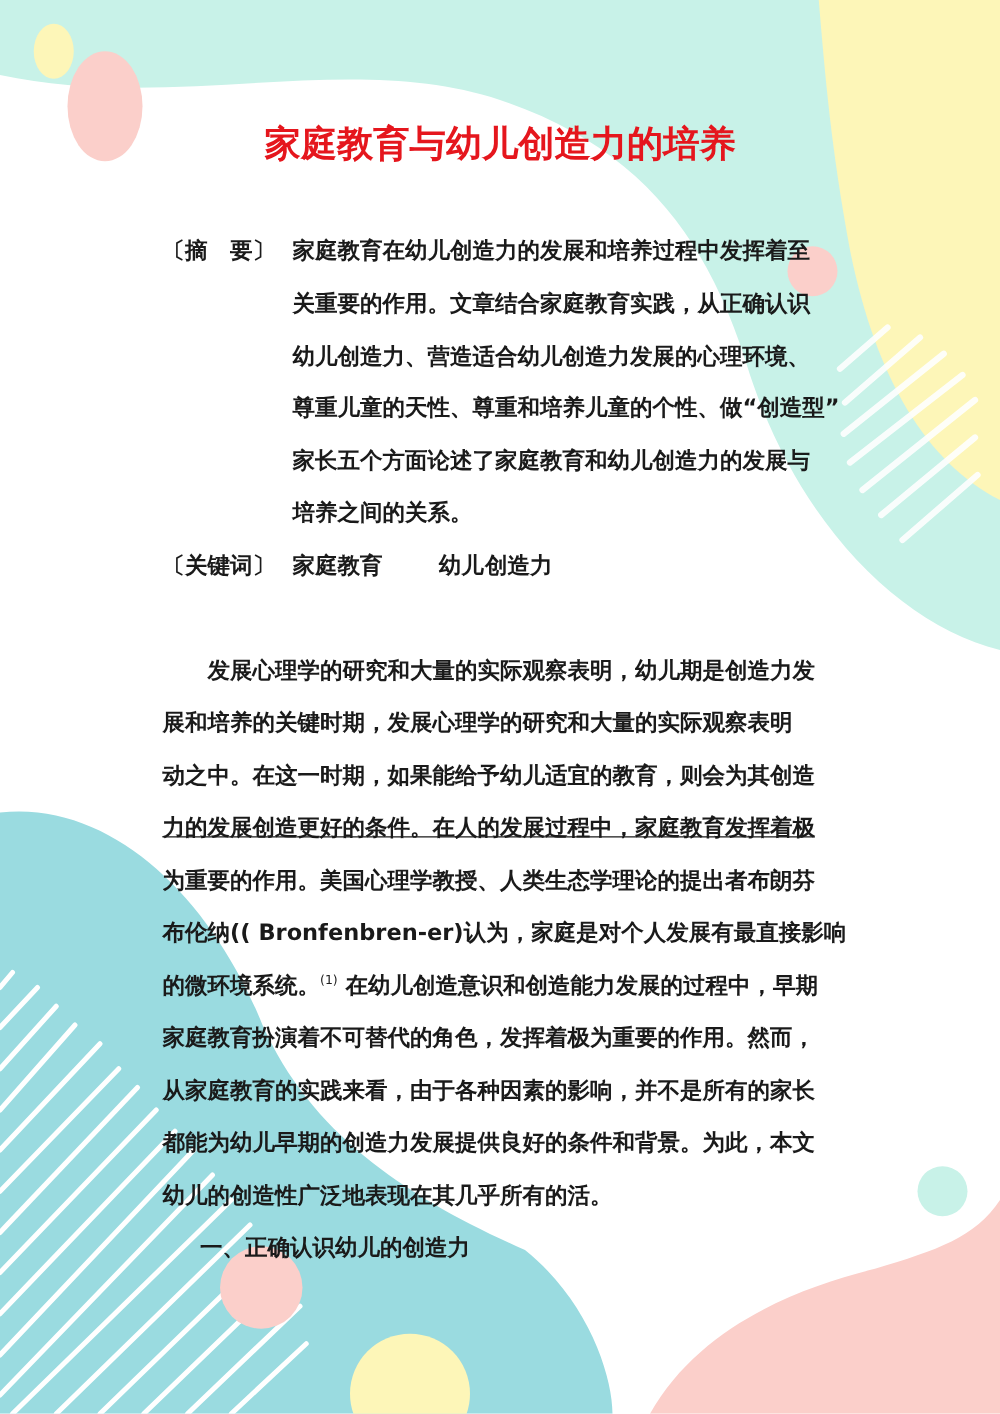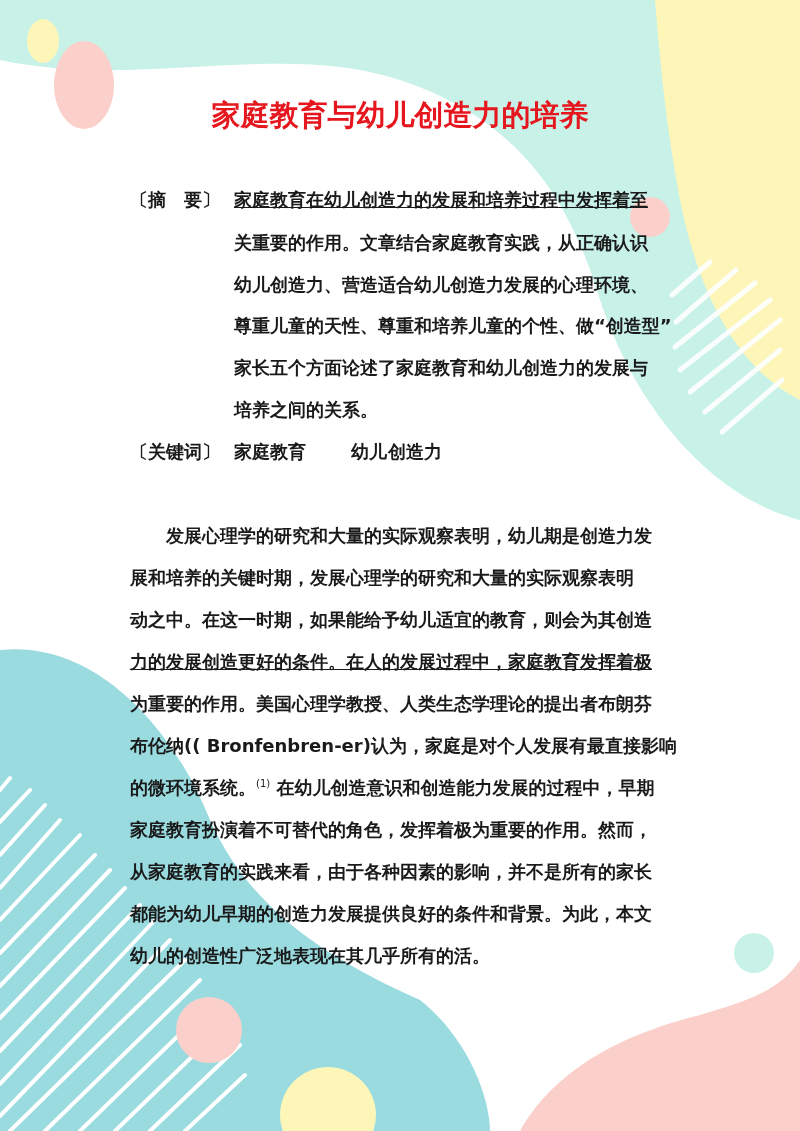--- a/index.html
+++ b/index.html
@@ -68,21 +68,21 @@
 
   <circle cx="754" cy="953" r="20" fill="#c8f2e8"></circle>
 
   <path d="M520,1131 C560,1060 640,1030 700,1015 C750,1000 780,990 800,960 L800,1131 Z" fill="#fbcfca"></path>
 </svg>
 
 <div class="content">
   <div class="title">家庭教育与幼儿创造力的培养</div>
 
   <div class="label" style="top:188px;">〔摘　要〕</div>
-  <div class="abs-line" style="top:188px;text-decoration:underline;">家庭教育在幼儿创造力的发展和培养过程中发挥着至</div>
+  <div class="abs-line" style="top:188px;">家庭教育在幼儿创造力的发展和培养过程中发挥着至</div>
   <div class="abs-line" style="top:231px;">关重要的作用。文章结合家庭教育实践，从正确认识</div>
   <div class="abs-line" style="top:273px;">幼儿创造力、营造适合幼儿创造力发展的心理环境、</div>
   <div class="abs-line" style="top:314px;">尊重儿童的天性、尊重和培养儿童的个性、做“创造型”</div>
   <div class="abs-line" style="top:356px;">家长五个方面论述了家庭教育和幼儿创造力的发展与</div>
   <div class="abs-line" style="top:398px;">培养之间的关系。</div>
 
   <div class="label" style="top:440px;">〔关键词〕</div>
   <div class="kw" style="left:234px;top:440px;">家庭教育</div>
   <div class="kw" style="left:335px;top:440px;margin-left:16px;">幼儿</div>
   <div class="kw" style="left:388px;top:440px;">创造力</div>
@@ -94,13 +94,14 @@
   <div class="body-line" style="top:692px;">为重要的作用。美国心理学教授、人类生态学理论的提出者布朗芬</div>
   <div class="body-line" style="top:734px;">布伦纳(( Bronfenbren-er)认为，家庭是对个人发展有最直接影响</div>
   <div class="body-line" style="top:776px;">
     <span>的微环境系统。</span><sup>(1)</sup><span> 在幼儿创造意识和创造能力发展的过程中，早期</span>
   </div>
   <div class="body-line" style="top:818px;">家庭教育扮演着不可替代的角色，发挥着极为重要的作用。然而，</div>
   <div class="body-line" style="top:860px;">从家庭教育的实践来看，由于各种因素的影响，并不是所有的家长</div>
   <div class="body-line" style="top:902px;">都能为幼儿早期的创造力发展提供良好的条件和背景。为此，本文</div>
   <div class="body-line" style="top:944px;">幼儿的创造性广泛地表现在其几乎所有的活。</div>
 
+  <div class="body-line" style="top:986px;left:160px;">一、正确认识幼儿的创造力</div>
 </div>
 
 </body></html>

